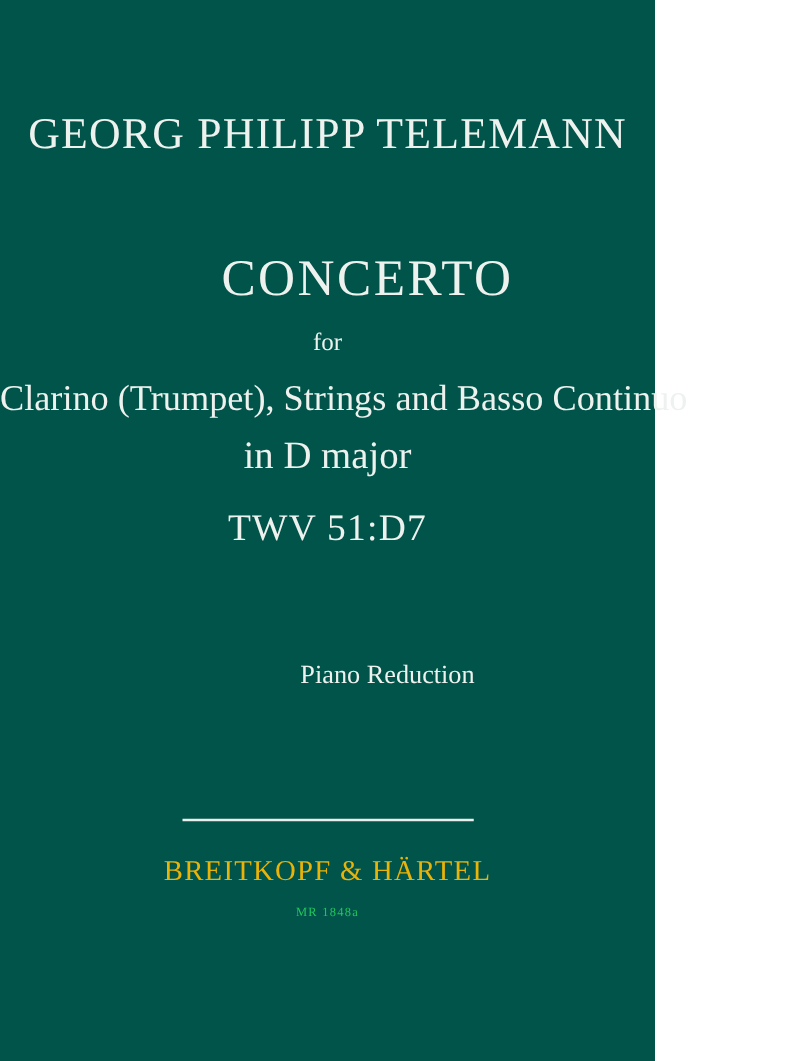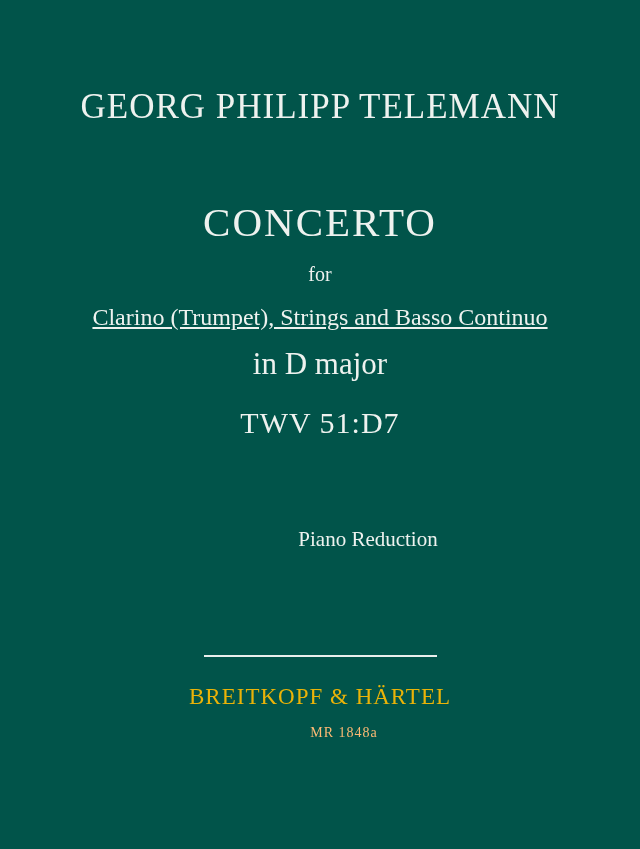--- a/index.html
+++ b/index.html
@@ -7,21 +7,21 @@
     padding: 0;
   }
   body {
     width: 640px;
     height: 849px;
     overflow: hidden;
     font-family: "Liberation Serif", "DejaVu Serif", serif;
   }
   .cover {
     position: relative;
-    width: 640px;
+    width: 524px;
     height: 849px;
     background: #01544a;
     color: #eef2ef;
   }
   .line {
     position: absolute;
     left: 0;
     width: 100%;
     text-align: center;
     line-height: 1;
@@ -29,29 +29,29 @@
   }
   .composer {
     top: 89px;
     font-size: 35px;
     letter-spacing: 1px;
   }
   .title {
     top: 202px;
     font-size: 41px;
     letter-spacing: 2px;
+    padding-left: 32px;
   }
   .for-label {
     top: 264px;
     font-size: 20px;
   }
   .instrumentation {
     top: 305px;
-    font-size: 24px;
-    text-decoration: underline;
+    font-size: 29px;
   }
   .key-line {
     top: 348px;
     font-size: 31px;
   }
   .catalog {
     top: 408px;
     font-size: 30px;
     letter-spacing: 1px;
   }
@@ -76,24 +76,23 @@
     color: #eab308;
   }
   .imprint {
     top: 707px;
     font-size: 19px;
     letter-spacing: 1px;
     color: #e3ebe7;
   }
   .plate-number {
     top: 726px;
-    font-size: 14px;
+    font-size: 10px;
     letter-spacing: 1px;
-    color: #fdba74;
-    margin-left: 24px;
+    color: #22c55e;
   }
 </style>
 </head>
 <body>
 
 <div class="cover">
 
   <div class="line composer">GEORG PHILIPP TELEMANN</div>
 
   <div class="line title">CONCERTO</div>

